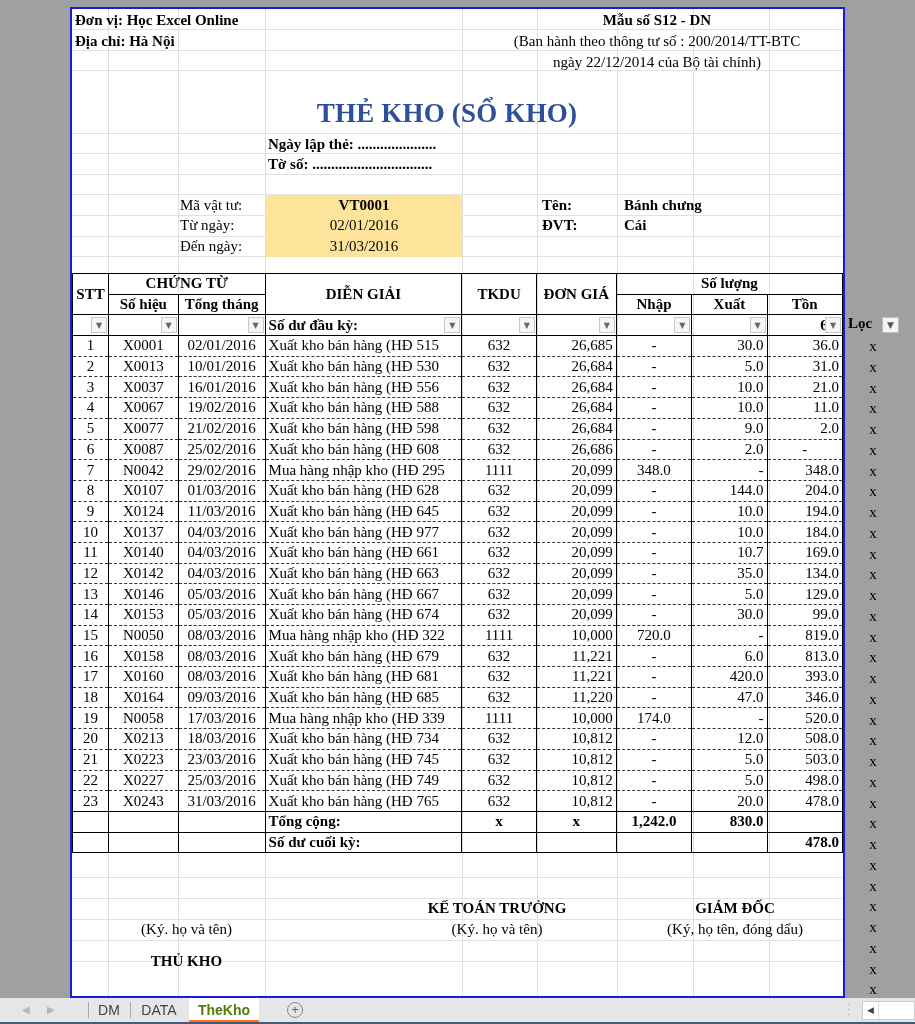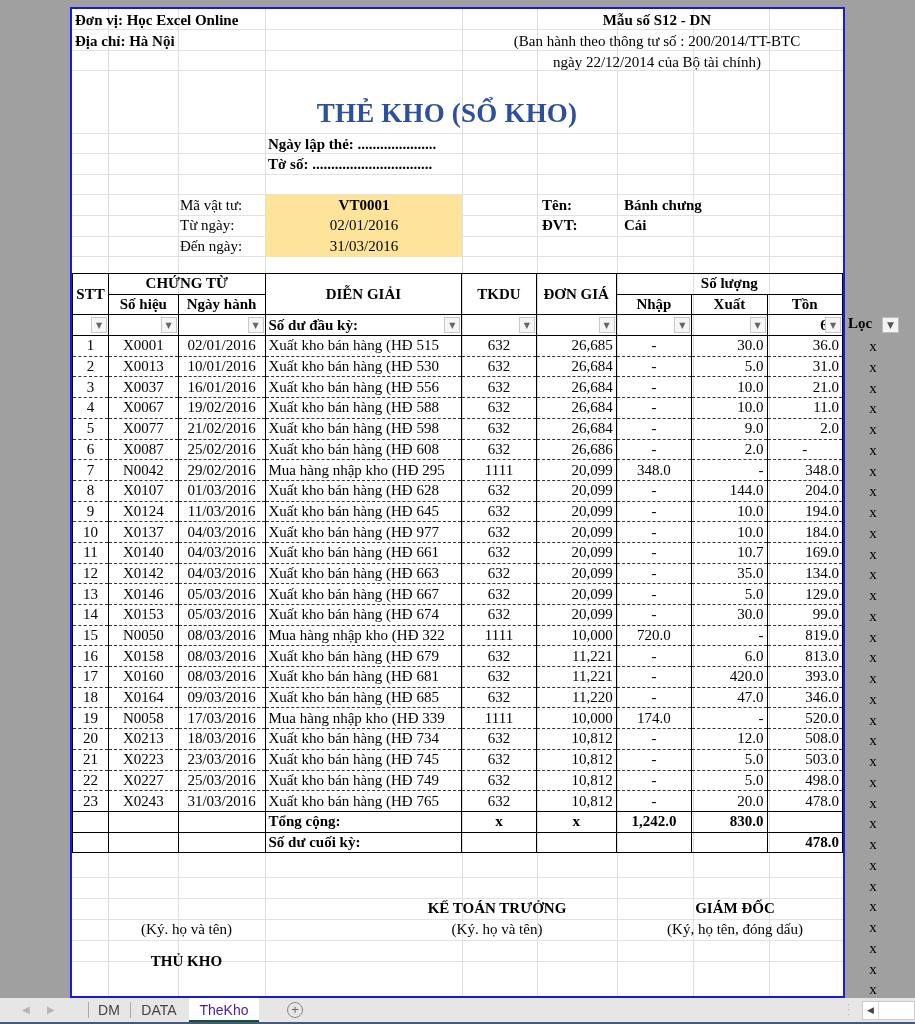--- a/index.html
+++ b/index.html
@@ -52,21 +52,21 @@
     position: absolute; left: 882px; top: 317px; width: 17px; height: 16px;
     background: #f4f4f4; border: 1px solid #bdbdbd; font-size: 9px; color: #555; text-align: center; line-height: 14px;
     font-family: "DejaVu Sans", sans-serif;
   }
 
   .tabbar {
     position: absolute; left: 0; top: 998px; width: 915px; height: 26px; background: #e6e6e6;
     border-bottom: 2px solid #47597a; font-family: "Liberation Sans", sans-serif;
   }
   .tab { position: absolute; top: 0; height: 24px; line-height: 24px; font-size: 14px; color: #444; text-align: center; }
-  .tab.active { background: #fff; color: #4c1d95; font-weight: normal; border-bottom: 2px solid #14532d; }
+  .tab.active { background: #fff; color: #4d7c0f; font-weight: bold; border-bottom: 2px solid #f97316; }
   .tabsep { position: absolute; top: 4px; width: 1px; height: 16px; background: #aaa; }
   .navarrow { position: absolute; top: 0; font-size: 10px; color: #b5b5b5; line-height: 24px; }
   .addtab { position: absolute; left: 287px; top: 4px; width: 16px; height: 16px; border: 1px solid #888; border-radius: 50%;
     font-size: 13px; line-height: 13px; text-align: center; color: #666; }
   .hscroll { position: absolute; left: 862px; top: 3px; width: 53px; height: 19px; background: #fff; border: 1px solid #ccc; }
   .hscroll-left { position: absolute; left: 0; top: 0; width: 16px; height: 17px; font-size: 9px; color: #444; text-align: center; line-height: 17px; border-right: 1px solid #ddd; }
   .dots { position: absolute; left: 847px; top: 4px; color: #aaa; font-size: 10px; line-height: 5px; }
 </style>
 </head>
 <body>
@@ -137,21 +137,21 @@
         <tr class="h">
       <td rowspan="2">STT</td>
       <td colspan="2">CHỨNG TỪ</td>
       <td rowspan="2">DIỄN GIẢI</td>
       <td rowspan="2">TKDU</td>
       <td rowspan="2">ĐƠN GIÁ</td>
       <td colspan="3">Số lượng</td>
     </tr>
     <tr class="h">
       <td>Số hiệu</td>
-      <td>Ngày hành</td>
+      <td>Tổng tháng</td>
       <td>Nhập</td>
       <td>Xuất</td>
       <td>Tồn</td>
     </tr>
     <tr class="flt">
       <td>
             <span class="dd">▼</span>
           </td>
       <td>
             <span class="dd">▼</span>

